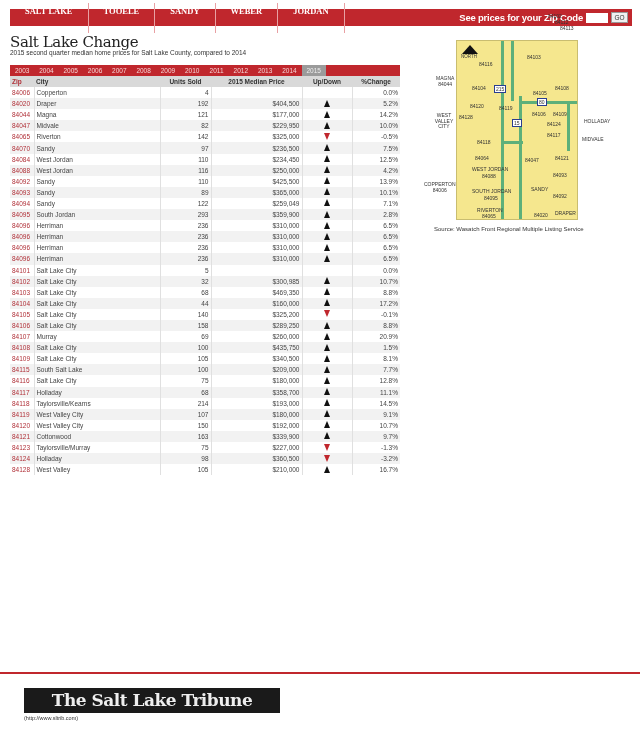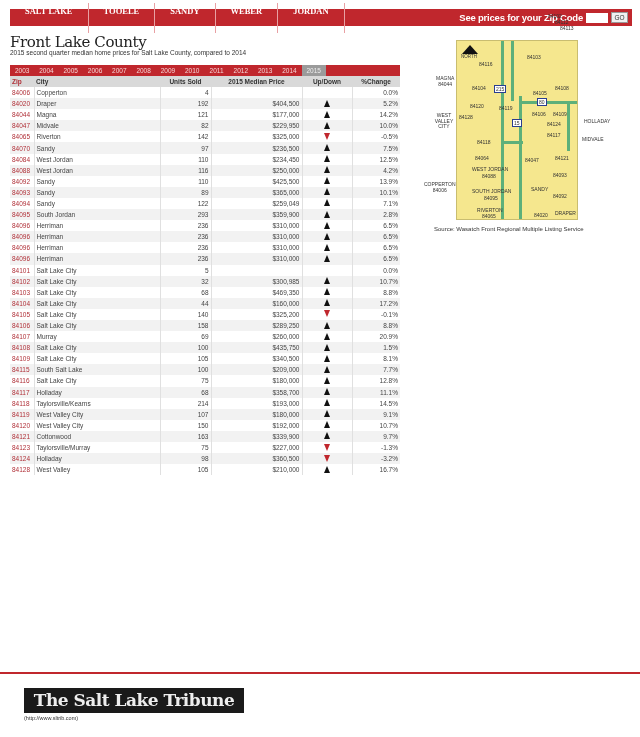--- a/index.html
+++ b/index.html
@@ -37,40 +37,40 @@
   .up { display: inline-block; width: 0; height: 0; border-left: 3.5px solid transparent; border-right: 3.5px solid transparent; border-bottom: 7px solid #111; }
   .down { display: inline-block; width: 0; height: 0; border-left: 3.5px solid transparent; border-right: 3.5px solid transparent; border-top: 7px solid #c0272d; }
 
   .map { position: absolute; left: 456px; top: 40px; width: 122px; height: 180px; background: #f5e78e; border: 1px solid #c9bd70; overflow: hidden; }
   .map .lbl { position: absolute; font-size: 5px; color: #333; white-space: nowrap; }
   .map .road { position: absolute; background: #5db07a; }
   .map-out { position: absolute; font-size: 5px; color: #333; line-height: 5.5px; white-space: nowrap; text-align: center; }
   .map-source { position: absolute; left: 434px; top: 226px; font-size: 6px; color: #333; }
 
   .bottomline { position: absolute; left: 0; top: 672px; width: 640px; height: 2px; background: #c0272d; }
-  .logo { position: absolute; left: 24px; top: 688px; width: 220px; height: 25px; background: #1a1a1a; color: #eee; font-family: "DejaVu Serif", serif; font-weight: bold; font-size: 17px; line-height: 25px; text-align: center; letter-spacing: -0.5px; }
+  .logo { position: absolute; left: 24px; top: 688px; width: 256px; height: 25px; background: #1a1a1a; color: #eee; font-family: "DejaVu Serif", serif; font-weight: bold; font-size: 17px; line-height: 25px; text-align: center; letter-spacing: -0.5px; }
   .logo-url { position: absolute; left: 24px; top: 715px; font-size: 5.5px; color: #333; }
 </style>
 </head>
 <body>
 
 <div class="topbar">
   <div class="tab">SALT LAKE</div>
   <div class="tab">TOOELE</div>
   <div class="tab">SANDY</div>
   <div class="tab">WEBER</div>
   <div class="tab">JORDAN</div>
   <div class="zip">
     <span class="zip-label">See prices for your Zip Code</span>
     <input class="zip-input" value="" style="">
     <button class="zip-go">GO</button>
   </div>
 </div>
 
-<div class="title">Front Lake County</div>
+<div class="title">Salt Lake Change</div>
 <div class="subtitle">2015 second quarter median home prices for Salt Lake County, compared to 2014</div>
 
 <div class="years" id="years">
     <div class="yr">2003</div>
     <div class="yr">2004</div>
     <div class="yr">2005</div>
     <div class="yr">2006</div>
     <div class="yr">2007</div>
     <div class="yr">2008</div>
     <div class="yr">2009</div>

